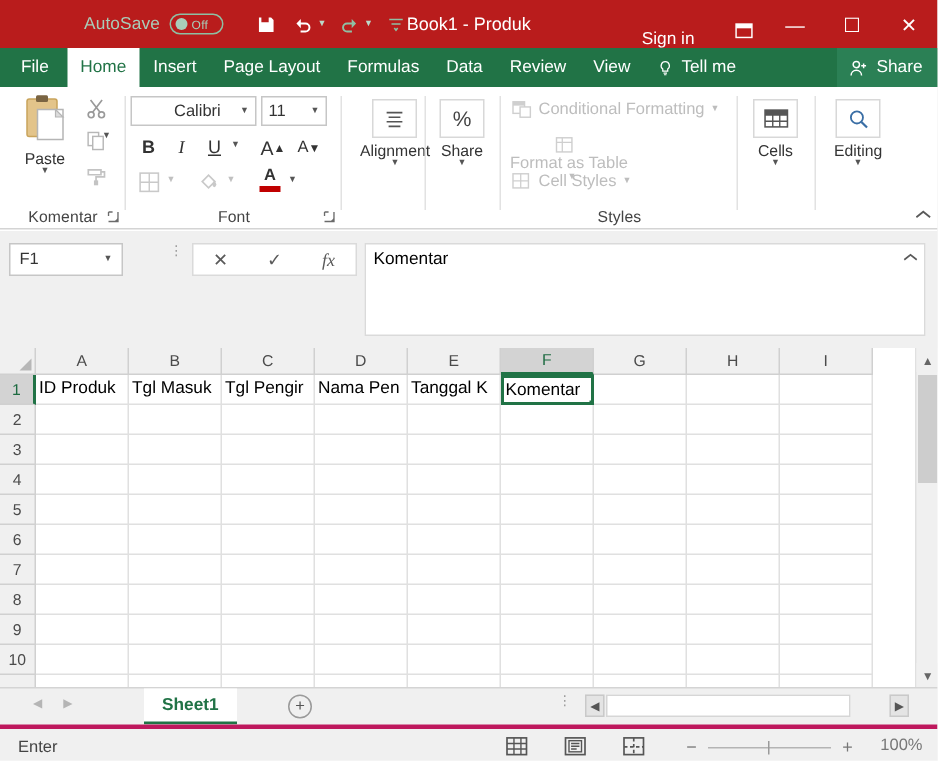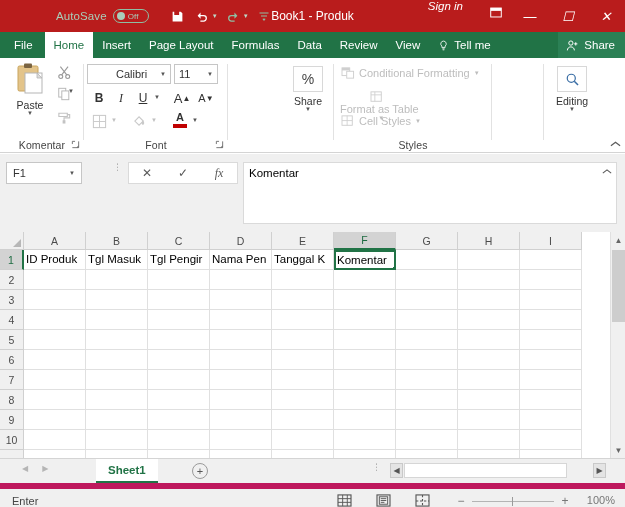--- a/index.html
+++ b/index.html
@@ -36,21 +36,21 @@
     width: 22px; height: 22px; display: flex; align-items: center; justify-content: center;
     color: #ffffff;
   }
   .qat-btn.dim { color: #8fbfa4; }
   .qat-caret { font-size: 6px; color: #bcd9c9; margin-left: -3px; margin-right: 2px; }
 
   .title-text {
     position: absolute; left: 0; width: 625px; text-align: center;
     color: #fff; font-size: 12px; pointer-events: none;
   }
-  .title-right { margin-left: auto; display: flex; align-items: flex-start; font-style: italic; }
+  .title-right { margin-left: auto; display: flex; align-items: flex-end; }
   .signin { color: #ffffff; font-size: 11.5px; margin-right: 18px; }
   .ribbon-display {
     width: 30px; height: 24px; display: flex; align-items: center; justify-content: center;
     color: #fff;
   }
   .win-btn {
     width: 38px; height: 32px; display: flex; align-items: center; justify-content: center;
     color: #fff; font-size: 13px;
   }
 
@@ -267,21 +267,21 @@
     color: #555; font-size: 8px;
   }
   .hs-track {
     position: absolute; left: 14px; top: 0; width: 163px; height: 15px;
     background: #fff; border: 1px solid #d6d6d6;
   }
 
   
   .statusbar {
     position: absolute; top: 483px; left: 0; width: 625px; height: 24px;
-    background: #f0f0f0; border-top: 6px solid #be185d;
+    background: #f0f0f0; border-top: 3px solid #be185d;
   }
   .status-text {
     position: absolute; left: 12px; top: 6px; font-size: 11px; color: #444;
   }
   .view-btns { position: absolute; left: 336px; top: 4px; display: flex; gap: 22px; }
   .view-btn {
     width: 17px; height: 15px; display: flex; align-items: center; justify-content: center;
     color: #555;
   }
   .zoomctl { position: absolute; left: 455px; top: 5px; display: flex; align-items: center; }
@@ -475,20 +475,32 @@
       <div class="rgroup-label">Font</div>
       <div class="launcher">
         <svg width="9" height="9" viewBox="0 0 10 10">
             <path fill="none" stroke="#6b6b6b" stroke-width="1" d="M1.5 1.5h3M1.5 1.5v3M1.5 8.5h7v-7"></path>
             <path fill="#6b6b6b" d="M8.5 8.5l-2.6 0 2.6-2.6z"></path>
           </svg>
       </div>
       <div class="rgroup-sep" style="right:0;"></div>
     </div>
 
+    <div class="rgroup" style="left:228px; width:56px;">
+      <div class="bigbtn" style="left:12px; top:8px;">
+        <span class="bigbtn-icon">
+          <svg width="16" height="14" viewBox="0 0 16 16">
+              <path stroke="#555" stroke-width="1.2" d="M2 3.5h12M3.5 7h9M2 10.5h12M3.5 14h9"></path>
+            </svg>
+        </span>
+        <span class="bigbtn-label">Alignment</span>
+        <span class="mini-caret">▼</span>
+      </div>
+      <div class="rgroup-sep" style="right:0;"></div>
+    </div>
 
     <div class="rgroup" style="left:284px; width:50px;">
       <div class="bigbtn" style="left:9px; top:8px;">
         <span class="bigbtn-icon">
           <span style="font-size:14px; color:#444;">%</span>
         </span>
         <span class="bigbtn-label">Share</span>
         <span class="mini-caret">▼</span>
       </div>
       <div class="rgroup-sep" style="right:0;"></div>
@@ -524,20 +536,31 @@
             </svg>
         </span>
         <span>Cell Styles</span>
         <span class="scaret">▼</span>
       </div>
       <div class="rgroup-label">Styles</div>
       <div class="rgroup-sep" style="right:0;"></div>
     </div>
 
     <div class="rgroup" style="left:492px; width:52px;">
+      <div class="bigbtn" style="left:10px; top:8px;">
+        <span class="bigbtn-icon">
+          <svg width="17" height="14" viewBox="0 0 18 15">
+              <rect x="1" y="1.5" width="16" height="12" fill="none" stroke="#555" stroke-width="1.1"></rect>
+              <path stroke="#555" stroke-width="1" d="M1 5h16M1 9.5h16M6.5 1.5v12M11.5 1.5v12"></path>
+              <rect x="1" y="1.5" width="16" height="3.5" fill="#555"></rect>
+            </svg>
+        </span>
+        <span class="bigbtn-label">Cells</span>
+        <span class="mini-caret">▼</span>
+      </div>
       <div class="rgroup-sep" style="right:0;"></div>
     </div>
 
     <div class="rgroup" style="left:544px; width:60px;">
       <div class="bigbtn" style="left:12px; top:8px;">
         <span class="bigbtn-icon">
           <svg width="15" height="15" viewBox="0 0 16 16">
               <circle cx="6.7" cy="6.7" r="4.3" fill="none" stroke="#3a6ea5" stroke-width="1.3"></circle>
               <path stroke="#3a6ea5" stroke-width="1.6" d="M9.9 9.9l4 4"></path>
             </svg>

